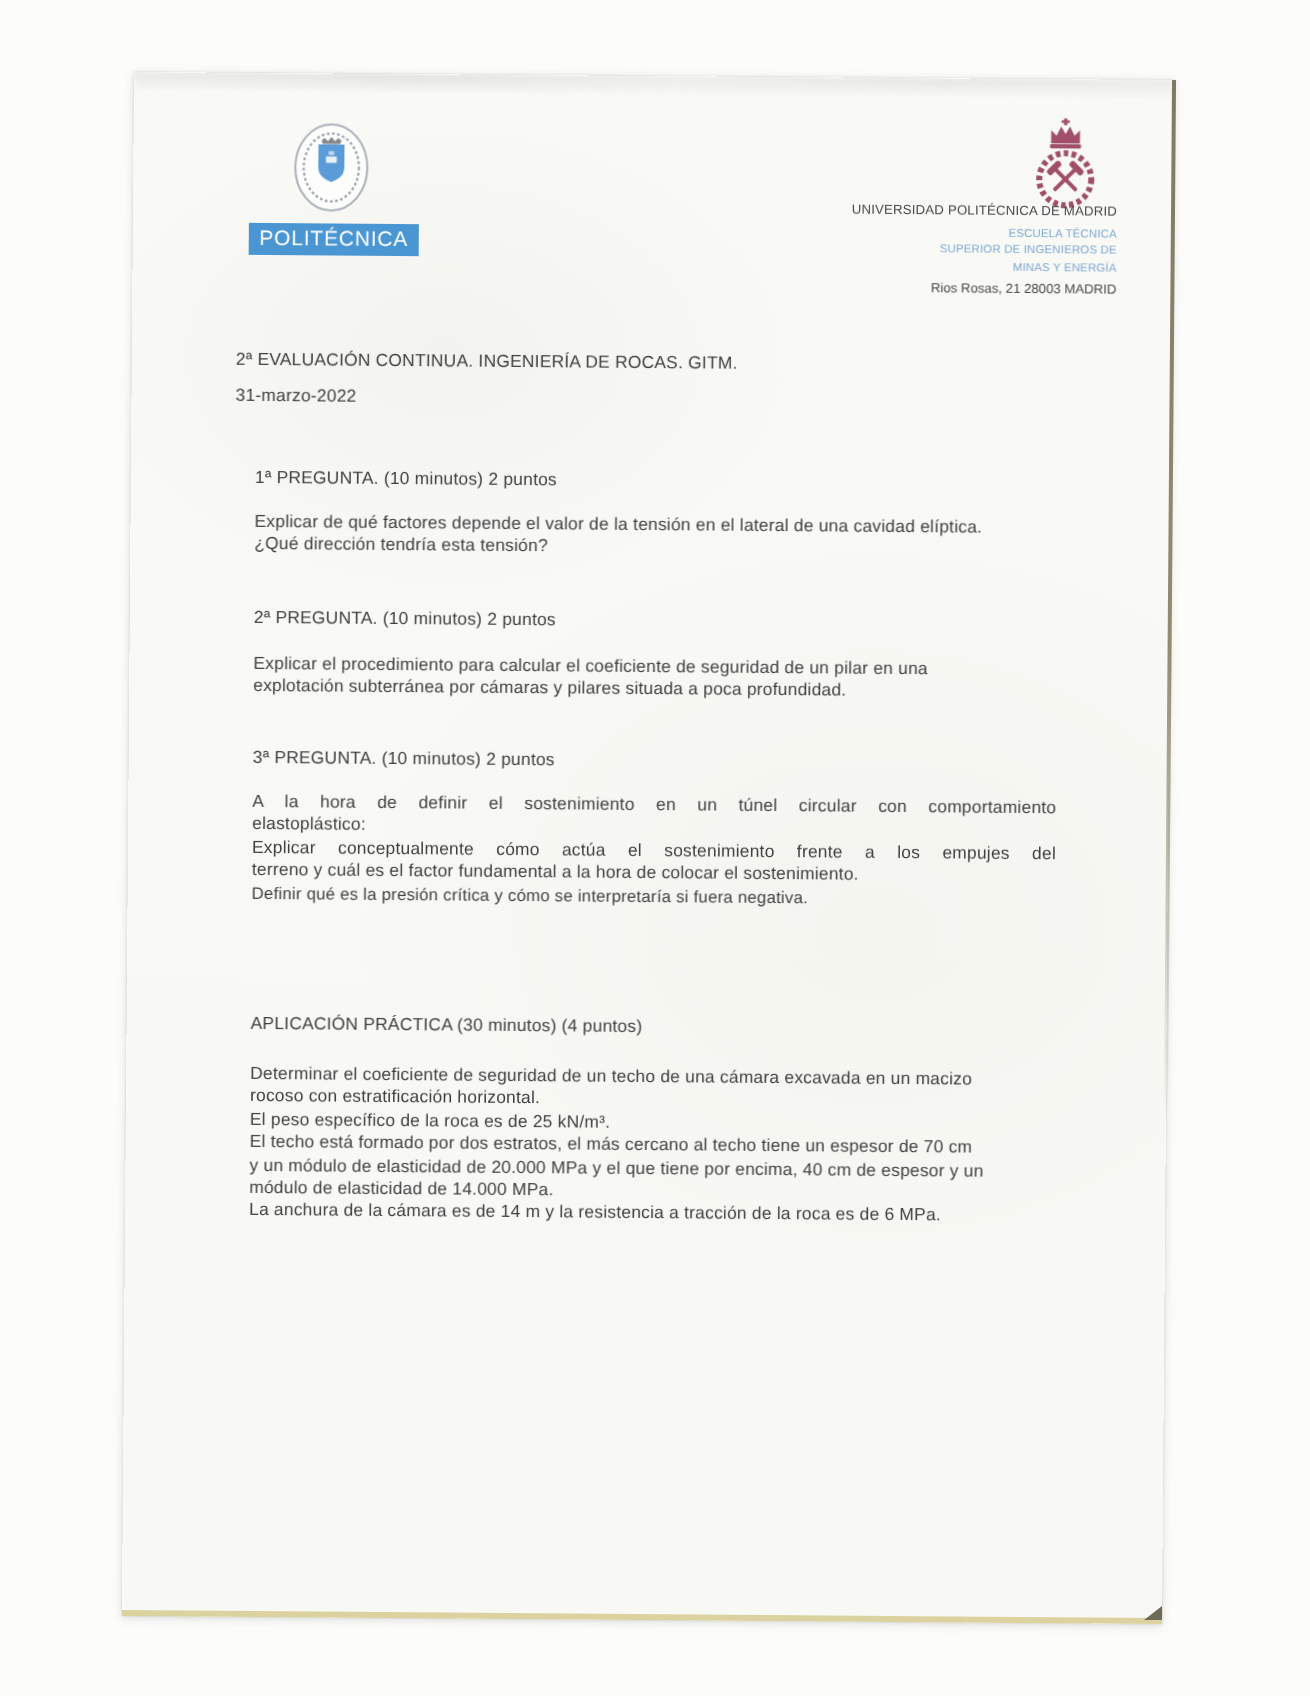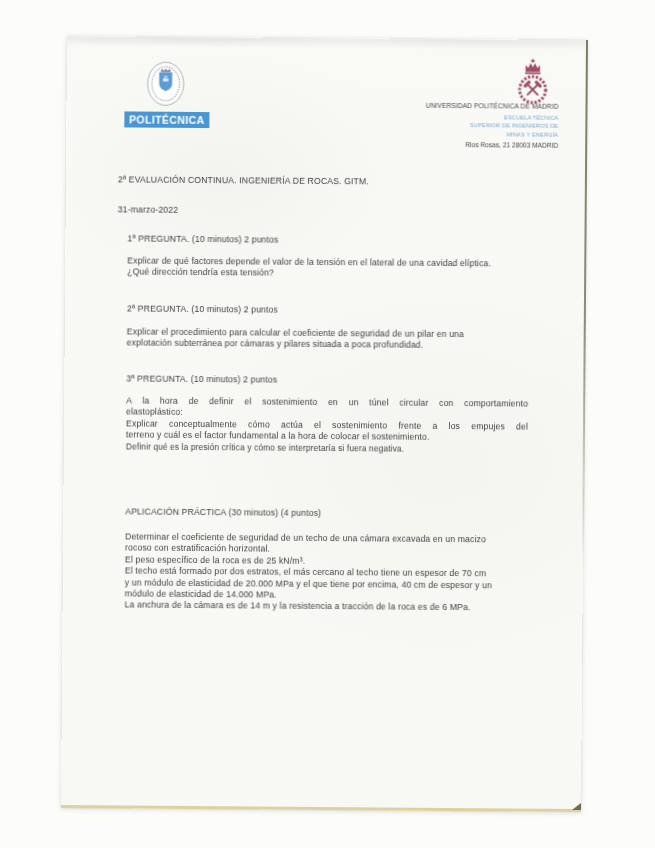--- a/index.html
+++ b/index.html
@@ -20,31 +20,31 @@
     background:linear-gradient(#7e7a66, #918c74 55%, rgba(145,140,116,0));}
   .edge-bottom{position:absolute;bottom:0;left:0;right:0;height:3px;background:#dcd2a0;}
   .corner-fold{position:absolute;bottom:2px;right:0;width:0;height:0;
     border-left:9px solid transparent;border-bottom:7px solid #6d6a56;}
   .content{position:absolute;inset:0;filter:blur(0.22px);color:#3f3f42;}
 
   
   .seal{position:absolute;left:80px;top:24px;}
   .poli-box{position:absolute;left:58px;top:75px;width:85px;height:16px;
     display:flex;align-items:center;justify-content:center;
-    color:#fff;font-weight:bold;font-size:10.5px;letter-spacing:.4px;}
+    color:#fff;font-weight:normal;font-size:10.5px;letter-spacing:.4px;}
   .crest{position:absolute;left:444px;top:19px;}
   .rightblock{position:absolute;left:260px;right:28px;top:63px;text-align:right;}
   .univ{font-size:6.6px;color:#47474c;letter-spacing:.1px;}
   .school{font-size:5.7px;color:#7ba6d4;margin-top:3.5px;line-height:8.6px;letter-spacing:.1px;}
   .addr{font-size:6.6px;color:#47474c;margin-top:2.5px;}
 
   
   .t{position:absolute;white-space:nowrap;font-size:8.7px;letter-spacing:.12px;}
   .title{left:52px;top:138px;}
-  .date{left:52px;top:168px;}
+  .date{left:52px;top:156px;}
   .para{position:absolute;left:62px;font-size:8.7px;letter-spacing:.12px;}
   .para .ln{white-space:nowrap;line-height:11.4px;height:11.4px;}
   .para .jl{white-space:nowrap;width:402px;text-align:justify;text-align-last:justify;}
   .small{font-size:8.4px;}
 </style>
 </head>
 <body>
 
 <div class="stage">
   <div class="paper">

